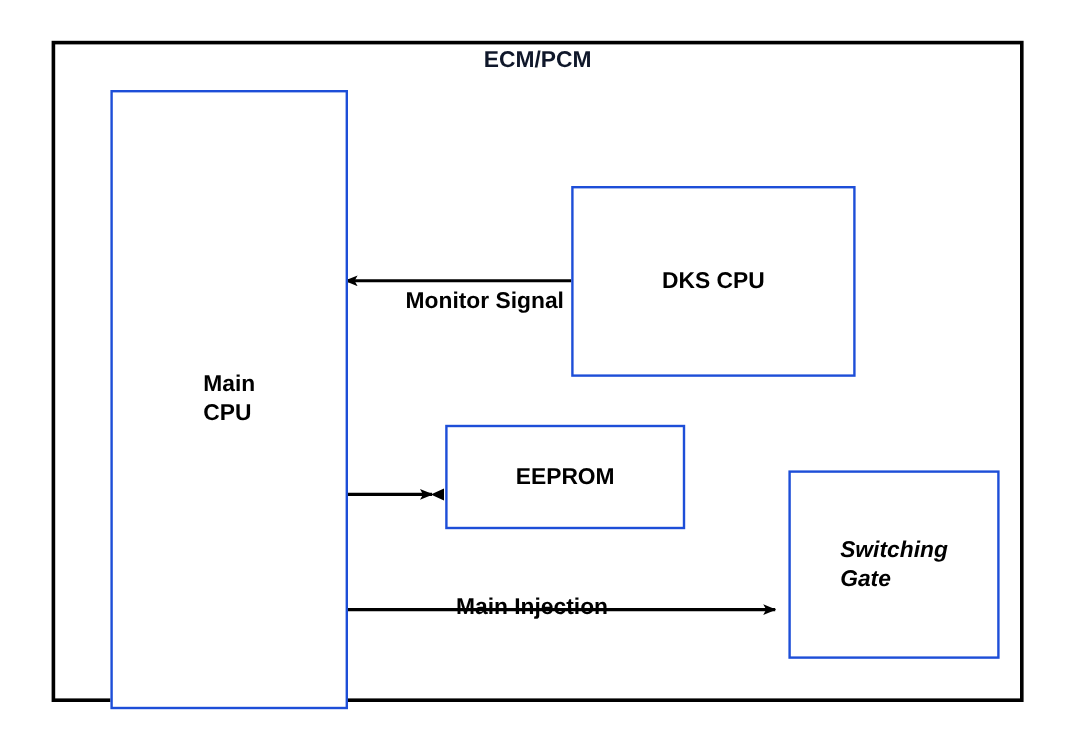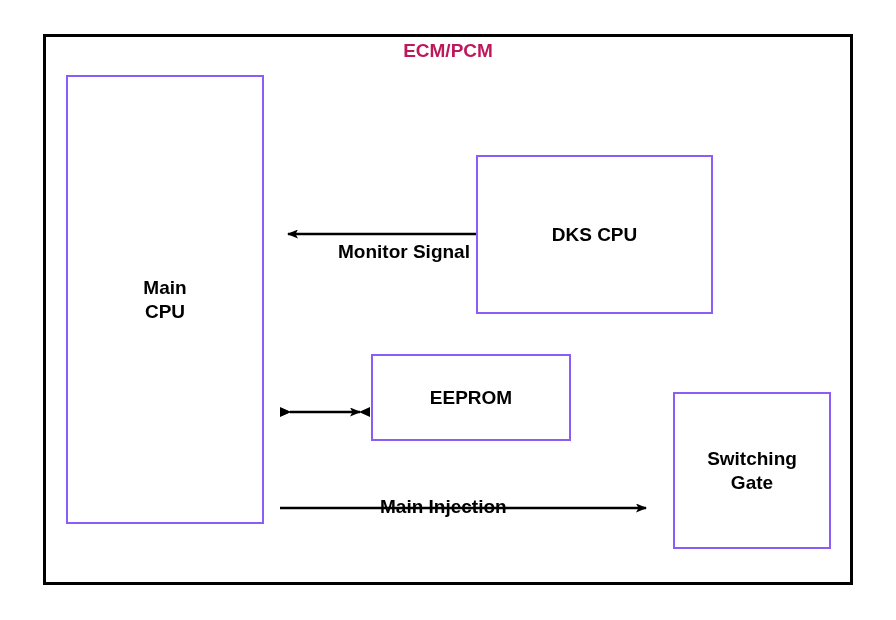--- a/index.html
+++ b/index.html
@@ -26,61 +26,61 @@
     background: #ffffff;
   }
   .diagram-title {
     position: absolute;
     left: 0;
     top: 40px;
     width: 896px;
     text-align: center;
     font-size: 19px;
     font-weight: bold;
-    color: #be185d;
+    color: #0f172a;
     letter-spacing: 0px;
   }
   .node {
     position: absolute;
-    border: 2px solid #8b5cf6;
+    border: 2px solid #1d4ed8;
     box-sizing: border-box;
     background: #ffffff;
     display: flex;
     align-items: center;
     justify-content: center;
-    text-align: center;
     font-size: 19px;
     font-weight: bold;
     color: #000000;
     line-height: 1.25;
     white-space: pre-line;
   }
   #node-main-cpu {
-    left: 66px;
+    left: 92px;
     top: 75px;
     width: 198px;
-    height: 449px;
+    height: 516px;
   }
   #node-dks-cpu {
     left: 476px;
     top: 155px;
     width: 237px;
     height: 159px;
   }
   #node-eeprom {
     left: 371px;
     top: 354px;
     width: 200px;
     height: 87px;
   }
   #node-switching-gate {
-    left: 673px;
+    left: 657px;
     top: 392px;
-    width: 158px;
+    width: 176px;
     height: 157px;
+    font-style: italic;
   }
   .edge-svg {
     position: absolute;
     left: 0;
     top: 0;
     width: 896px;
     height: 620px;
     pointer-events: none;
   }
   .edge-label {

